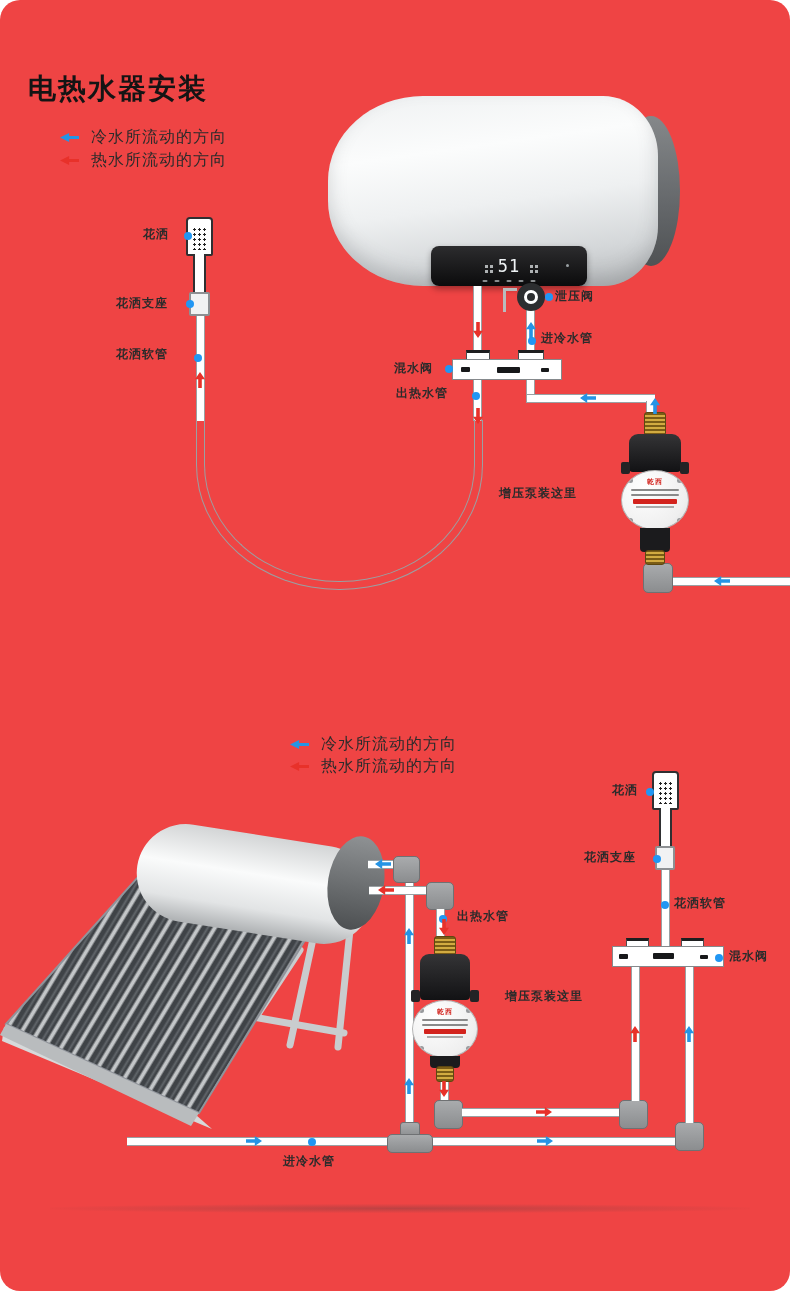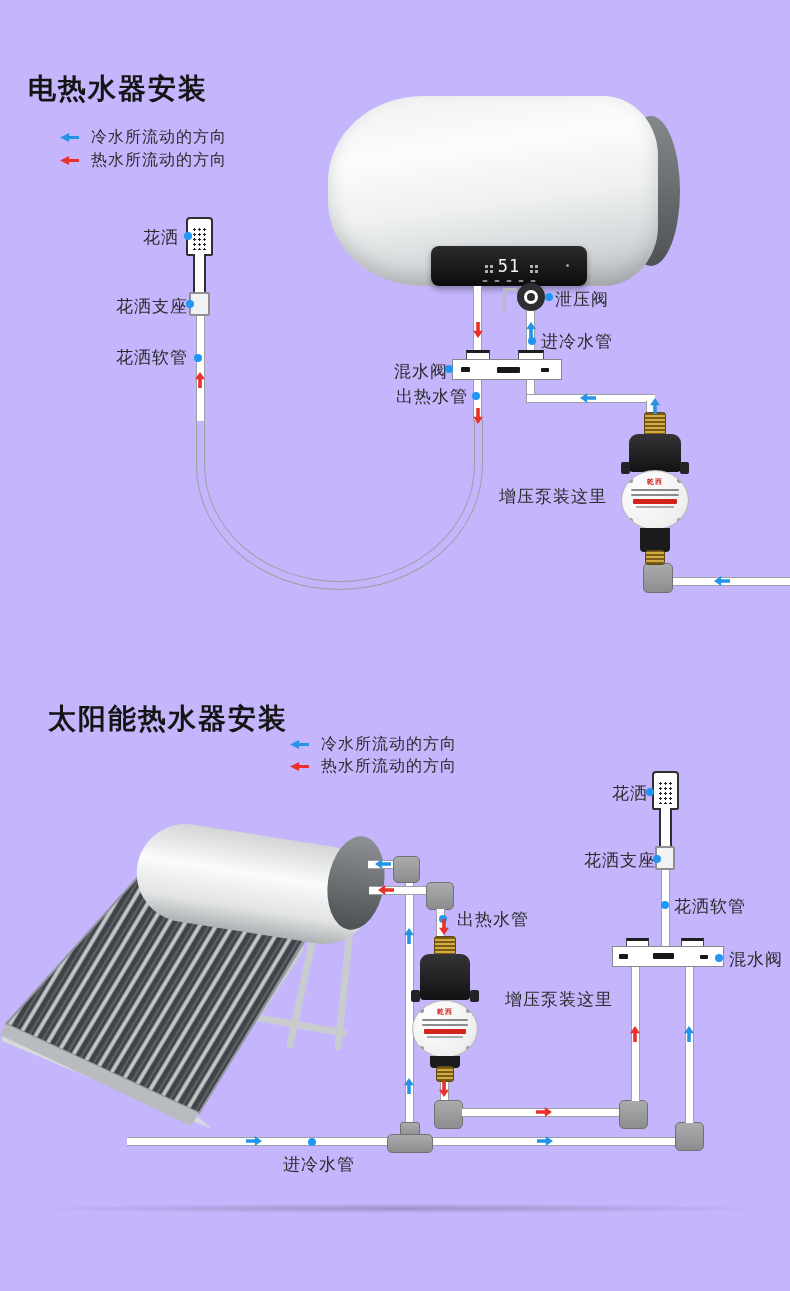--- a/index.html
+++ b/index.html
@@ -1,22 +1,22 @@
 <!DOCTYPE html>
 <html><head>
 <meta charset="utf-8">
 <style>
   html,body{margin:0;padding:0;background:#fff;}
-  .canvas{position:relative;width:790px;height:1291px;background:#c4b5fd;overflow:hidden;
-          font-family:"DejaVu Sans","Liberation Sans",sans-serif;}
+  .canvas{position:relative;width:790px;height:1291px;background:#ef4444;overflow:hidden;
+          font-family:"DejaVu Sans","Liberation Sans",sans-serif;border-radius:20px;}
   .sec-title{position:absolute;font-size:28px;font-weight:bold;color:#141414;letter-spacing:2px;white-space:nowrap;}
   .leg-row{position:absolute;display:flex;align-items:center;gap:12px;font-size:16px;color:#2b2b2b;letter-spacing:1px;white-space:nowrap;}
   .legarw{display:inline-block;width:19px;height:9px;background:var(--c);
           clip-path:polygon(0 50%,48% 0,48% 32%,100% 32%,100% 68%,48% 68%,48% 100%);}
-  .lbl{position:absolute;font-size:17px;color:#2b2b2b;letter-spacing:1px;white-space:nowrap;}
+  .lbl{position:absolute;font-size:12px;color:#2b2b2b;letter-spacing:1px;white-space:nowrap;font-weight:bold;}
   .bdot{position:absolute;width:8px;height:8px;border-radius:50%;background:#2196f3;}
   
   .pv{position:absolute;width:9px;background:#fff;border-left:1px solid #9aa0a3;border-right:1px solid #9aa0a3;box-sizing:border-box;}
   .ph{position:absolute;height:9px;background:#fff;border-top:1px solid #9aa0a3;border-bottom:1px solid #9aa0a3;box-sizing:border-box;}
   .uo{position:absolute;left:196px;top:420px;width:287px;height:170px;box-sizing:border-box;
       border-left:1px solid #9aa0a3;border-right:1px solid #9aa0a3;border-bottom:1px solid #9aa0a3;
       border-bottom-left-radius:143px 125px;border-bottom-right-radius:143px 125px;}
   .ui{position:absolute;left:204px;top:420px;width:271px;height:162px;box-sizing:border-box;
       border-left:1px solid #9aa0a3;border-right:1px solid #9aa0a3;border-bottom:1px solid #9aa0a3;
       border-bottom-left-radius:135px 117px;border-bottom-right-radius:135px 117px;}
@@ -170,21 +170,20 @@
   <div class="lbl" style="left:499px;top:485px;">增压泵装这里</div>
 
   <span class="arw c-hot up" style="left:192px;top:375px;"></span>
   <span class="arw c-hot down" style="left:470px;top:325px;"></span>
   <span class="arw c-hot down" style="left:470px;top:411px;"></span>
   <span class="arw c-cold up" style="left:523px;top:325px;"></span>
   <span class="arw c-cold" style="left:580px;top:393px;"></span>
   <span class="arw c-cold up" style="left:647px;top:401px;"></span>
   <span class="arw c-cold" style="left:714px;top:576px;"></span>
 
-  <div class="sec-title" style="left:48px;top:700px;">太阳能热水器安装</div>
 
   <div class="leg-row" style="left:290px;top:734px;">
     <span class="legarw" style="--c:#2594e5;"></span>
     <span>冷水所流动的方向</span>
   </div>
   <div class="leg-row" style="left:290px;top:756px;">
     <span class="legarw" style="--c:#e8312a;"></span>
     <span>热水所流动的方向</span>
   </div>
 

